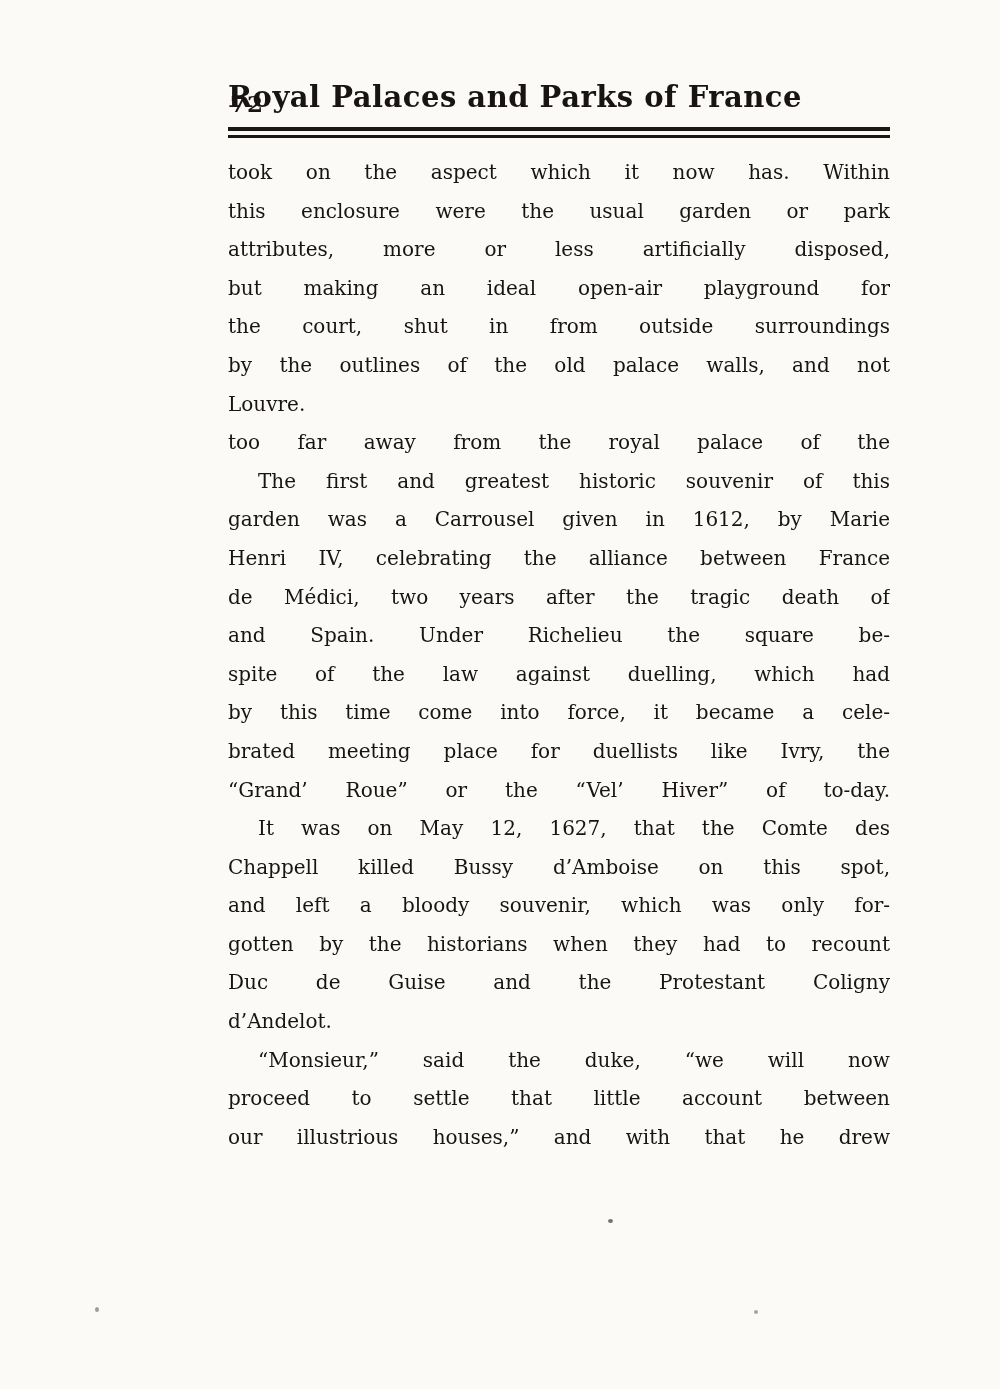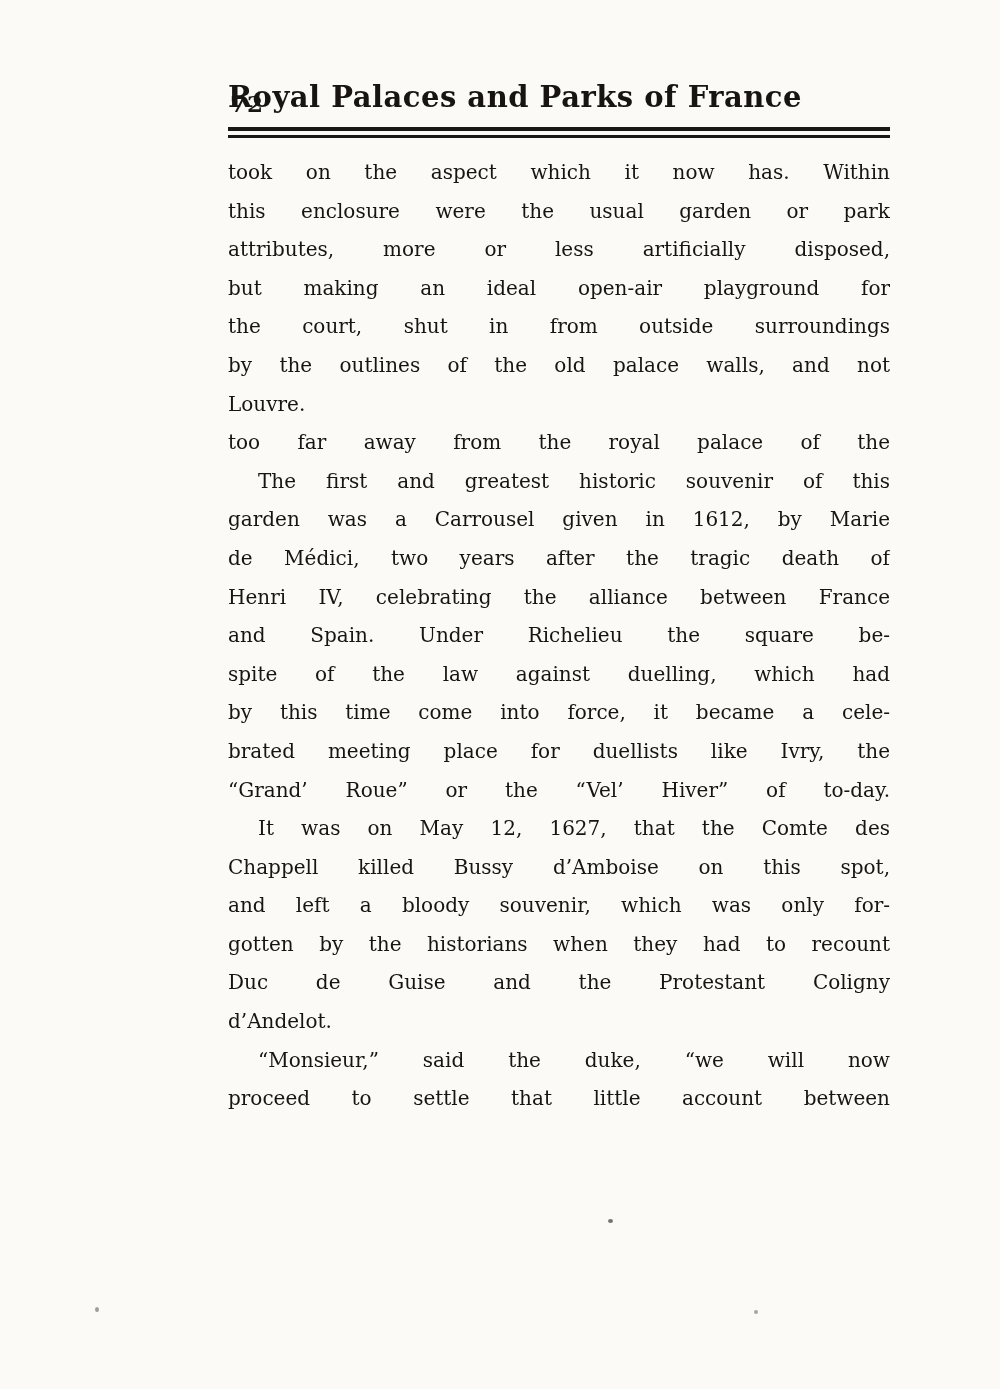--- a/index.html
+++ b/index.html
@@ -109,39 +109,40 @@
           <div class="line">attributes, more or less artificially disposed,</div>
           <div class="line">but making an ideal open-air playground for</div>
           <div class="line">the court, shut in from outside surroundings</div>
           <div class="line">by the outlines of the old palace walls, and not</div>
           <div class="line noforce">Louvre.</div>
           <div class="line">too far away from the royal palace of the</div>
         </div>
         <div class="para">
           <div class="line indent">The first and greatest historic souvenir of this</div>
           <div class="line">garden was a Carrousel given in 1612, by Marie</div>
+          <div class="line">Henri IV, celebrating the alliance between France</div>
           <div class="line">de Médici, two years after the tragic death of</div>
-          <div class="line">Henri IV, celebrating the alliance between France</div>
           <div class="line">and Spain.  Under Richelieu the square be-</div>
           <div class="line">spite of the law against duelling, which had</div>
           <div class="line">by this time come into force, it became a cele-</div>
           <div class="line">brated meeting place for duellists like Ivry, the</div>
           <div class="line">“Grand’ Roue” or the “Vel’ Hiver” of to-day.</div>
         </div>
         <div class="para">
           <div class="line indent">It was on May 12, 1627, that the Comte des</div>
           <div class="line">Chappell killed Bussy d’Amboise on this spot,</div>
           <div class="line">and left a bloody souvenir, which was only for-</div>
           <div class="line">gotten by the historians when they had to recount</div>
           <div class="line">Duc de Guise and the Protestant Coligny</div>
           <div class="line noforce">d’Andelot.</div>
         </div>
         <div class="para">
           <div class="line indent">“Monsieur,” said the duke, “we will now</div>
           <div class="line">proceed to settle that little account between</div>
+          <div class="line">our illustrious houses,” and with that he drew</div>
         </div>
       </div>
 
   </div>
 
   <div class="speck s1"></div>
   <div class="speck s2"></div>
   <div class="speck s3"></div>
 </div>
 

